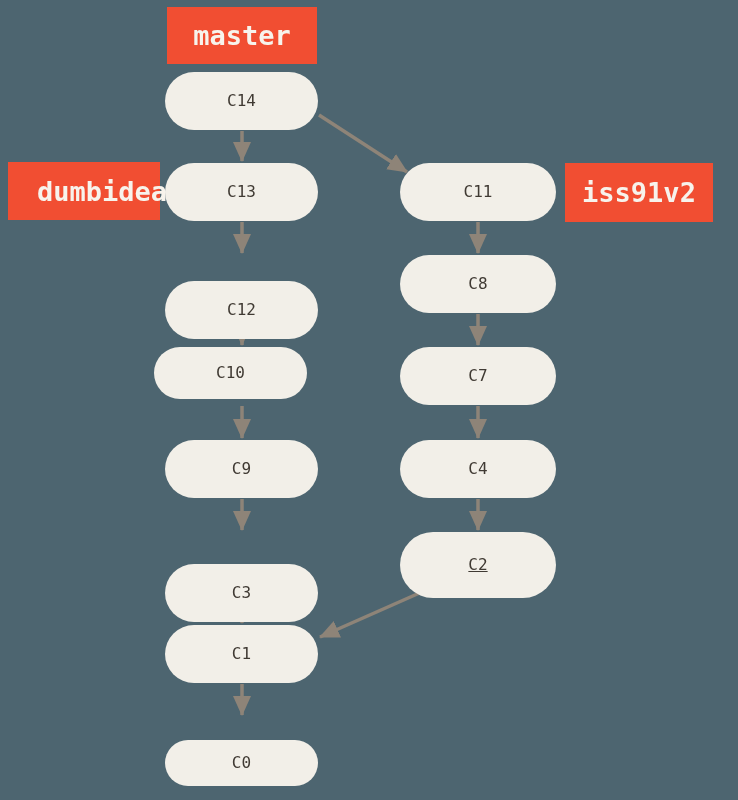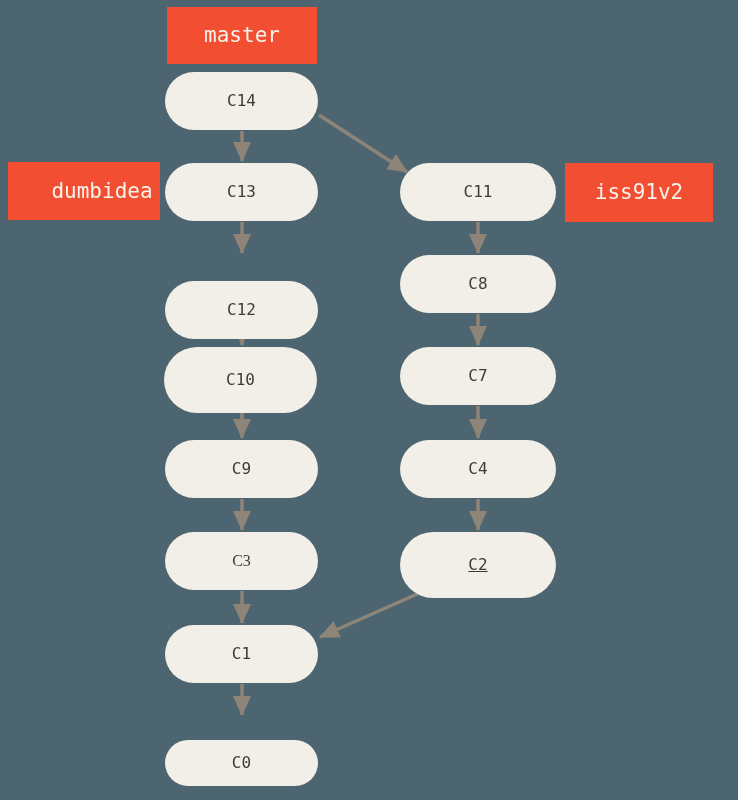--- a/index.html
+++ b/index.html
@@ -39,22 +39,23 @@
     line-height: 1;
   }
   .blabel {
     position: absolute;
     box-sizing: border-box;
     background: var(--branch-label-fill, #f14e32);
     color: var(--branch-label-text, #f7f3ec);
     display: flex;
     align-items: center;
     justify-content: center;
-    font-size: 21px;
+    font-size: 27px;
     line-height: 1;
+    font-weight: bold;
   }
 </style>
 </head>
 <body>
 
 <div class="canvas">
   <svg class="edges" width="738" height="800" viewBox="0 0 738 800">
     <defs>
       <marker id="arrowhead" markerUnits="userSpaceOnUse" markerWidth="22" markerHeight="20" refX="19" refY="9" orient="auto">
         <polygon points="0,0 20,9 0,18"></polygon>
@@ -73,23 +74,23 @@
         <line x1="478" y1="314" x2="478" y2="345" marker-end="url(#arrowhead)"></line>
         <line x1="478" y1="406" x2="478" y2="438" marker-end="url(#arrowhead)"></line>
         <line x1="478" y1="499" x2="478" y2="530" marker-end="url(#arrowhead)"></line>
         <line x1="424" y1="591" x2="320" y2="637" marker-end="url(#arrowhead)"></line>
       </g>
   </svg>
   <div>
       <div class="node" style="left: 165px; top: 72px; width: 153px; height: 58px;">C14</div>
       <div class="node" style="left: 165px; top: 163px; width: 153px; height: 58px;">C13</div>
       <div class="node" style="left: 165px; top: 255px; width: 153px; height: 58px; margin-top: 26px;">C12</div>
-      <div class="node" style="left: 164px; top: 347px; width: 153px; height: 66px;">C10</div>
+      <div class="node" style="left: 154px; top: 347px; width: 153px; height: 52px;">C10</div>
       <div class="node" style="left: 165px; top: 440px; width: 153px; height: 58px;">C9</div>
-      <div class="node" style="left: 165px; top: 532px; width: 153px; height: 58px; font-family: Liberation Serif, serif;">C3</div>
+      <div class="node" style="left: 165px; top: 564px; width: 153px; height: 58px;">C3</div>
       <div class="node" style="left: 165px; top: 625px; width: 153px; height: 58px;">C1</div>
       <div class="node" style="left: 165px; top: 740px; width: 153px; height: 46px;">C0</div>
       <div class="node" style="left: 400px; top: 163px; width: 156px; height: 58px;">C11</div>
       <div class="node" style="left: 400px; top: 255px; width: 156px; height: 58px;">C8</div>
       <div class="node" style="left: 400px; top: 347px; width: 156px; height: 58px;">C7</div>
       <div class="node" style="left: 400px; top: 440px; width: 156px; height: 58px;">C4</div>
       <div class="node" style="left: 400px; top: 532px; width: 156px; height: 66px; text-decoration: underline;">C2</div>
     </div>
   <div>
       <div class="blabel" style="left: 167px; top: 7px; width: 150px; height: 57px;">master</div>

